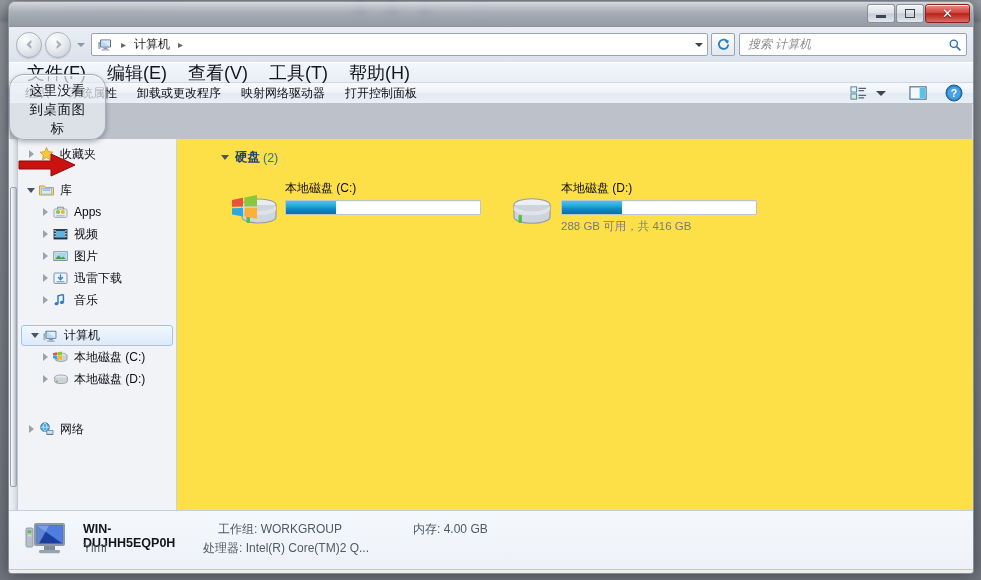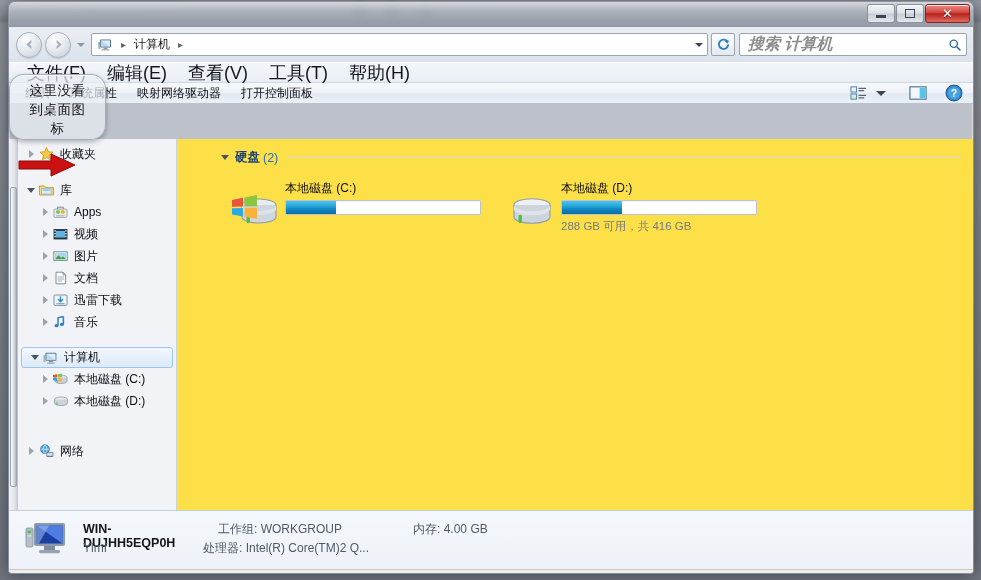--- a/index.html
+++ b/index.html
@@ -143,22 +143,22 @@
     cursor: default;
   }
   #searchbox {
     width: 228px; height: 23px; margin-left: 4px; margin-right: 2px;
     background: #fff;
     border: 1px solid #9aa4b0; border-radius: 2px;
     display: flex; align-items: center; padding: 0 4px;
     cursor: text;
   }
   #search-placeholder {
-    flex: 1; color: #8d8d8d; font-style: italic; font-size: 16px;
-    padding-left: 4px; white-space: nowrap; overflow: hidden; font-weight: bold;
+    flex: 1; color: #8d8d8d; font-style: italic; font-size: 12px;
+    padding-left: 4px; white-space: nowrap; overflow: hidden;
   }
 
   
   #menubar {
     height: 21px;
     background: linear-gradient(180deg,#f3f6fa,#e9eef5);
     border-top: 1px solid #fff;
     border-bottom: 1px solid #cfd8e2;
     display: flex; align-items: center;
     padding-left: 8px;
@@ -403,20 +403,21 @@
     <span class="menu-item">文件(F)</span>
     <span class="menu-item">编辑(E)</span>
     <span class="menu-item">查看(V)</span>
     <span class="menu-item">工具(T)</span>
     <span class="menu-item">帮助(H)</span>
   </div>
 
   <div id="toolbar">
     <span class="tb-item">组织</span>
     <span class="tb-item">系统属性</span>
+    <span class="tb-item">卸载或更改程序</span>
     <span class="tb-item">映射网络驱动器</span>
     <span class="tb-item">打开控制面板</span>
 
     <span id="toolbar-right">
       <span class="tb-icon-btn">
         <svg width="17" height="16" viewBox="0 0 18 16">
           <rect x="1" y="1.5" width="6" height="5.5" fill="#eaf3fb" stroke="#4b7fae" stroke-width="1"></rect>
           <rect x="1" y="9" width="6" height="5.5" fill="#d8ecc6" stroke="#4b7fae" stroke-width="1"></rect>
           <line x1="9" y1="3" x2="17" y2="3" stroke="#5a6470" stroke-width="1.3"></line>
           <line x1="9" y1="5.6" x2="15" y2="5.6" stroke="#5a6470" stroke-width="1.3"></line>
@@ -523,35 +524,20 @@
             <svg width="17" height="16" viewBox="0 0 17 16">
               <rect x="1.8" y="3.8" width="13.4" height="8.6" fill="#fff" stroke="#6e8ba4" stroke-width="1"></rect>
               <rect x="3" y="5" width="11" height="6.2" fill="#9fd8f5"></rect>
               <path d="M3 11.2 L6.6 7.2 L9.2 10 L11 8.4 L14 11.2 Z" fill="#4e9a3c"></path>
               <circle cx="5.6" cy="6.5" r="1.1" fill="#fde06a"></circle>
             </svg>
           </span>
           <span class="tree-label">图片</span>
         </div>
 
-        <div class="tree-row indent2">
-          <span class="tw">
-              <span class="tw-closed"></span>
-            </span>
-          <span class="tree-ico">
-            <svg width="17" height="16" viewBox="0 0 17 16">
-              <path d="M4 2.2 L11 2.2 L13.6 5 L13.6 13.8 L4 13.8 Z" fill="#fdfefe" stroke="#7e8d9c" stroke-width="1"></path>
-              <path d="M11 2.2 L11 5 L13.6 5 Z" fill="#cfdae4" stroke="#7e8d9c" stroke-width=".8"></path>
-              <line x1="5.6" y1="7" x2="12" y2="7" stroke="#93a2b1" stroke-width=".9"></line>
-              <line x1="5.6" y1="9" x2="12" y2="9" stroke="#93a2b1" stroke-width=".9"></line>
-              <line x1="5.6" y1="11" x2="10" y2="11" stroke="#93a2b1" stroke-width=".9"></line>
-            </svg>
-          </span>
-          <span class="tree-label">文档</span>
-        </div>
 
         <div class="tree-row indent2">
           <span class="tw">
               <span class="tw-closed"></span>
             </span>
           <span class="tree-ico">
             <svg width="17" height="16" viewBox="0 0 17 16">
               <rect x="2" y="3" width="13" height="10.4" rx="1" fill="#eef4fa" stroke="#7d93a8" stroke-width="1"></rect>
               <path d="M8.5 5 L8.5 9.2 M6.4 7.6 L8.5 9.8 L10.6 7.6" stroke="#3a86c4" stroke-width="1.4" fill="none" stroke-linecap="round"></path>
               <rect x="4.5" y="11" width="8" height="1.3" fill="#8fa9c0"></rect>

